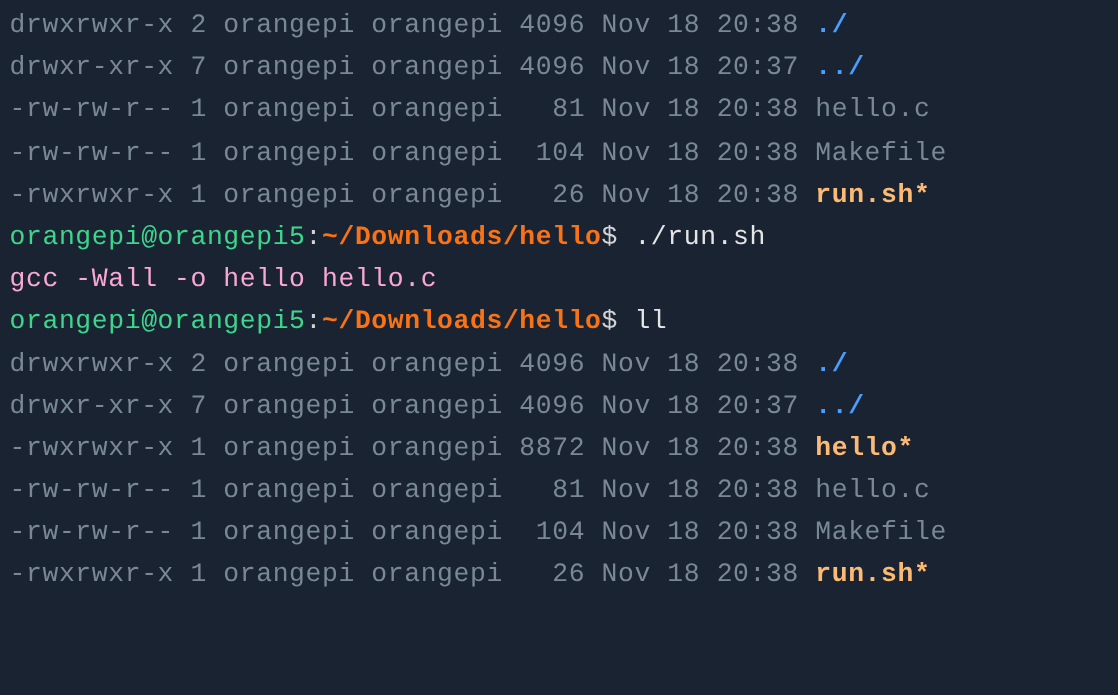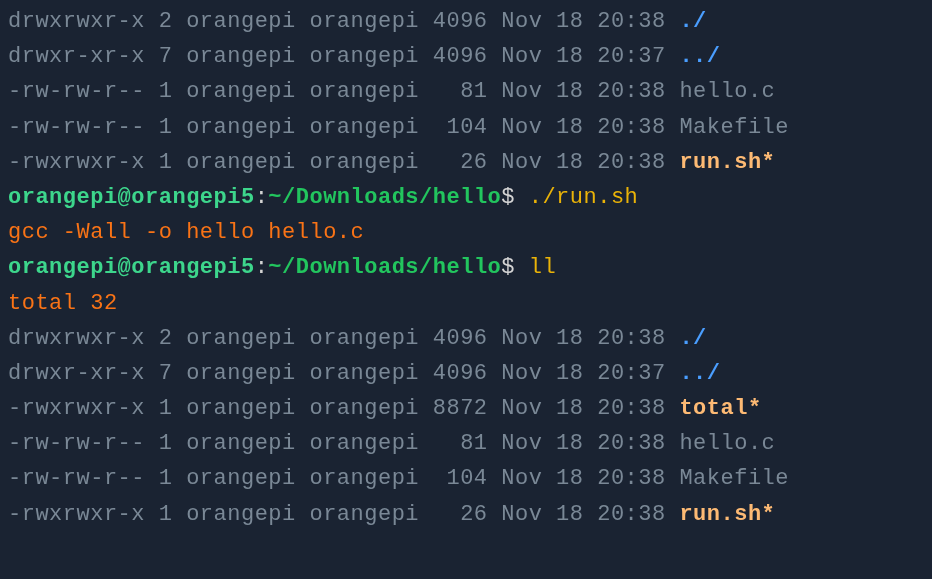--- a/index.html
+++ b/index.html
@@ -25,48 +25,47 @@
     .dir {
       color: #4a9eff;
       font-weight: bold;
     }
     .exec {
       color: #fdba74;
       font-weight: bold;
     }
     .user-host {
       color: #3dd68c;
-      font-weight: bold;
+      font-weight: normal;
     }
     .path {
-      color: #22c55e;
+      color: #f97316;
       font-weight: bold;
     }
     .dollar {
       color: #d4d4d4;
     }
     .cmd {
-      color: #eab308;
+      color: #e5e5e5;
     }
     .output {
-      color: #f97316;
+      color: #f9a8d4;
     }
   </style>
 </head>
 <body>
 
 <div id="terminal">
     <div class="line">drwxrwxr-x 2 orangepi orangepi 4096 Nov 18 20:38 <span class="dir">./</span></div>
     <div class="line">drwxr-xr-x 7 orangepi orangepi 4096 Nov 18 20:37 <span class="dir">../</span></div>
     <div class="line">-rw-rw-r-- 1 orangepi orangepi   81 Nov 18 20:38 <span class="">hello.c</span></div>
     <div class="line">-rw-rw-r-- 1 orangepi orangepi  104 Nov 18 20:38 <span class="">Makefile</span></div>
     <div class="line">-rwxrwxr-x 1 orangepi orangepi   26 Nov 18 20:38 <span class="exec">run.sh*</span></div>
     <div class="line"><span class="user-host">orangepi@orangepi5</span><span class="dollar">:</span><span class="path">~/Downloads/hello</span><span class="dollar">$</span><span class="cmd"> ./run.sh</span></div>
     <div class="line output">gcc -Wall -o hello hello.c</div>
     <div class="line"><span class="user-host">orangepi@orangepi5</span><span class="dollar">:</span><span class="path">~/Downloads/hello</span><span class="dollar">$</span><span class="cmd"> ll</span></div>
-    <div class="line output">total 32</div>
     <div class="line">drwxrwxr-x 2 orangepi orangepi 4096 Nov 18 20:38 <span class="dir">./</span></div>
     <div class="line">drwxr-xr-x 7 orangepi orangepi 4096 Nov 18 20:37 <span class="dir">../</span></div>
-    <div class="line">-rwxrwxr-x 1 orangepi orangepi 8872 Nov 18 20:38 <span class="exec">total*</span></div>
+    <div class="line">-rwxrwxr-x 1 orangepi orangepi 8872 Nov 18 20:38 <span class="exec">hello*</span></div>
     <div class="line">-rw-rw-r-- 1 orangepi orangepi   81 Nov 18 20:38 <span class="">hello.c</span></div>
     <div class="line">-rw-rw-r-- 1 orangepi orangepi  104 Nov 18 20:38 <span class="">Makefile</span></div>
     <div class="line">-rwxrwxr-x 1 orangepi orangepi   26 Nov 18 20:38 <span class="exec">run.sh*</span></div>
   </div>
 
 </body></html>

